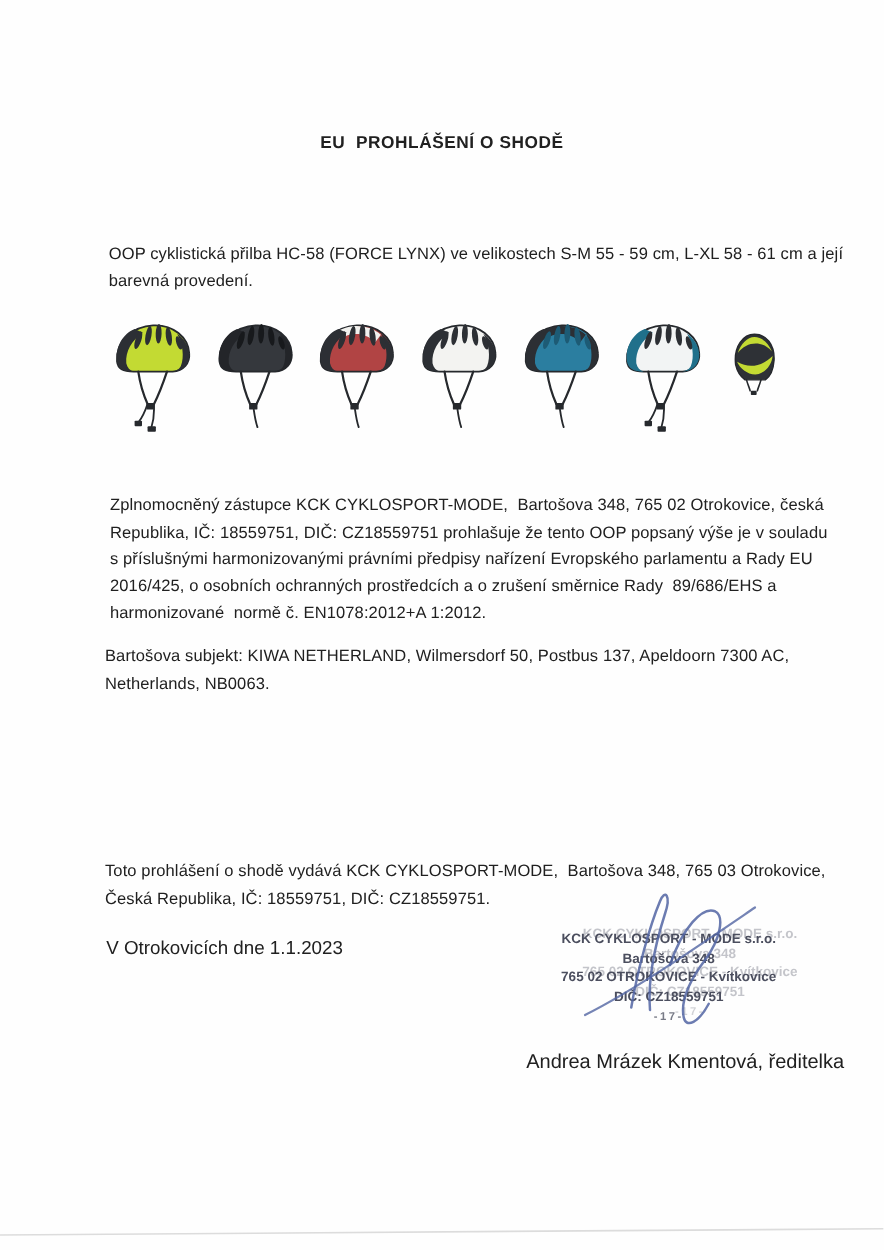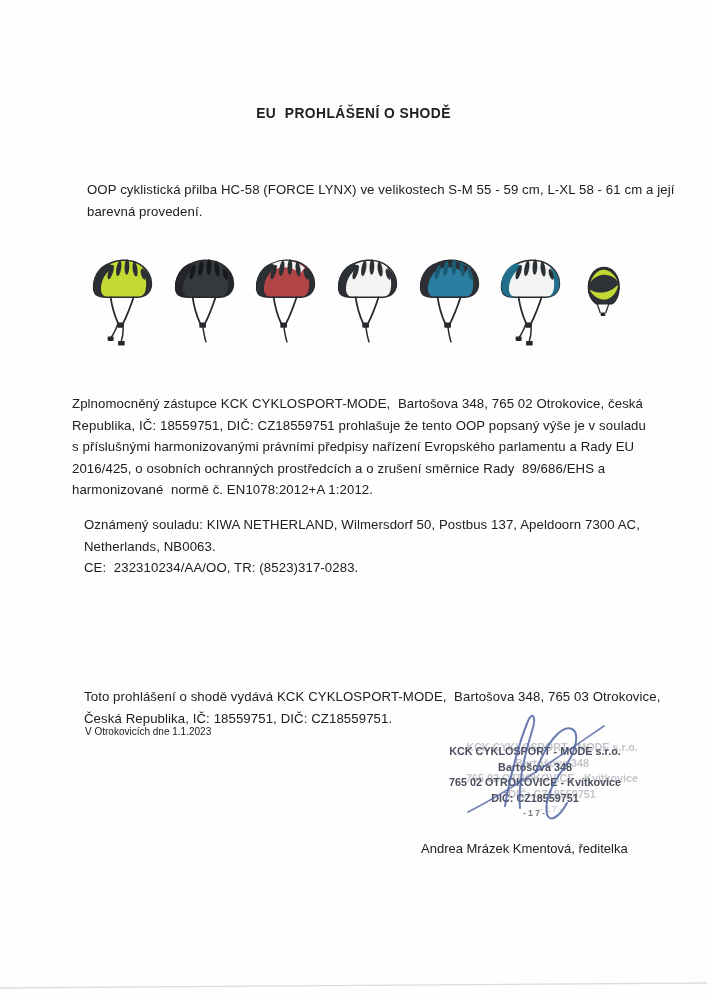--- a/index.html
+++ b/index.html
@@ -27,32 +27,32 @@
   .stamp{
     position:absolute;left:412px;top:744px;width:246px;text-align:center;
     font-size:10.8px;line-height:15.5px;font-weight:700;color:var(--stamp-ink,#4b4e5e);
   }
   .stamp.ghost{left:429px;top:740px;opacity:.32;filter:blur(.3px);}
   .stamp-line-small{font-size:9px;opacity:.75;letter-spacing:2px;}
   .signature-svg{
     position:absolute;left:448px;top:708px;width:178px;height:128px;
     color:var(--signature-ink,#5265a3);
   }
-  .date-line{position:absolute;left:85px;top:726px;font-size:10px;}
-  .signatory{position:absolute;left:421px;top:841px;font-size:13px;}
+  .date-line{position:absolute;left:85px;top:750px;font-size:15px;}
+  .signatory{position:absolute;left:421px;top:841px;font-size:16px;}
   .page-edge{position:absolute;left:0;top:978px;width:707px;height:14px;}
 </style>
 </head>
 <body>
 
 <div class="page">
 
   <div class="title">EU  PROHLÁŠENÍ O SHODĚ</div>
 
-  <div class="para" style="left:87px;top:179px;width:600px">OOP cyklistická přilba HC-58 (FORCE LYNX) ve velikostech S-M 55 - 59 cm, L-XL 58 - 61 cm a její
+  <div class="para" style="left:87px;top:192px;width:600px">OOP cyklistická přilba HC-58 (FORCE LYNX) ve velikostech S-M 55 - 59 cm, L-XL 58 - 61 cm a její
 barevná provedení.</div>
 
   <div class="helmet-row">
     <div class="helmet">
         <svg viewBox="0 0 100 132" xmlns="http://www.w3.org/2000/svg">
 <path d="M13 50 C11 28 31 12 52 11 C74 10 90 24 91 41 C92 52 85 60 73 61 L31 61 C19 61 14 58 13 50 Z" fill="#c3da33" stroke="#26292d" stroke-width="2"></path>
 
 <path d="M13 50 C11 33 20 20 32 15 L41 19 C29 27 22 39 23 52 C24 57 27 60 31 61 C20 61 14 57 13 50 Z" fill="#2c2f34"></path>
 <path d="M73 61 C85 60 92 52 91 41 C90 32 85 25 78 20 C84 31 86 45 82 55 C80 59 77 60 73 61 Z" fill="#2c2f34"></path>
 <ellipse cx="36" cy="27" rx="3.2" ry="10" transform="rotate(18 36 27)" fill="#2c2f34"></ellipse>
@@ -153,30 +153,29 @@
         <svg viewBox="0 0 100 132" xmlns="http://www.w3.org/2000/svg">
 <path d="M25 56 C22 30 36 14 51 14 C67 14 79 28 78 50 C77 64 72 73 66 77 L38 77 C31 72 27 65 25 56 Z" fill="#2e3136" stroke="#26292d" stroke-width="2"></path>
 <path d="M28 40 C40 24 62 22 75 38 C71 27 62 18 51 18 C41 18 32 28 28 40 Z" fill="#c3da33"></path>
 <path d="M27 52 C44 62 62 58 76 44 C75 55 68 65 57 69 C44 72 31 62 27 52 Z" fill="#c3da33"></path>
 <path d="M40 77 C42 84 44 88 45 92 M60 77 C58 84 56 88 55 92" stroke="#26292d" stroke-width="2.2" fill="none" stroke-linecap="round"></path>
 <rect x="46" y="92" width="8" height="6" rx="1" fill="#26292d"></rect>
 </svg>
       </div>
   </div>
 
-  <div class="para" style="left:72px;top:393px;width:610px">Zplnomocněný zástupce KCK CYKLOSPORT-MODE,  Bartošova 348, 765 02 Otrokovice, česká
+  <div class="para" style="left:88px;top:393px;width:610px">Zplnomocněný zástupce KCK CYKLOSPORT-MODE,  Bartošova 348, 765 02 Otrokovice, česká
 Republika, IČ: 18559751, DIČ: CZ18559751 prohlašuje že tento OOP popsaný výše je v souladu
 s příslušnými harmonizovanými právními předpisy nařízení Evropského parlamentu a Rady EU
 2016/425, o osobních ochranných prostředcích a o zrušení směrnice Rady  89/686/EHS a
 harmonizované  normě č. EN1078:2012+A 1:2012.</div>
 
-  <div class="para" style="left:84px;top:514px;width:610px"><span>Oznámený souladu: </span><span class="bold">KIWA</span><span> NETHERLAND, Wilmersdorf 50, Postbus 137, Apeldoorn 7300 AC,
+  <div class="para" style="left:84px;top:514px;width:610px"><span>Bartošova subjekt: </span><span class="bold">KIWA</span><span> NETHERLAND, Wilmersdorf 50, Postbus 137, Apeldoorn 7300 AC,
 Netherlands, NB0063.</span></div>
 
-  <div class="para" style="left:84px;top:557px;width:610px">CE:  232310234/AA/OO, TR: (8523)317-0283.</div>
 
 
   <div class="para" style="left:84px;top:686px;width:610px">Toto prohlášení o shodě vydává KCK CYKLOSPORT-MODE,  Bartošova 348, 765 03 Otrokovice,
 Česká Republika, IČ: 18559751, DIČ: CZ18559751.</div>
 
   <div class="date-line">V Otrokovicích dne 1.1.2023</div>
 
   <div class="stamp ghost">
       <div class="stamp-line">KCK CYKLOSPORT - MODE s.r.o.</div>
       <div class="stamp-line">Bartošova 348</div>

